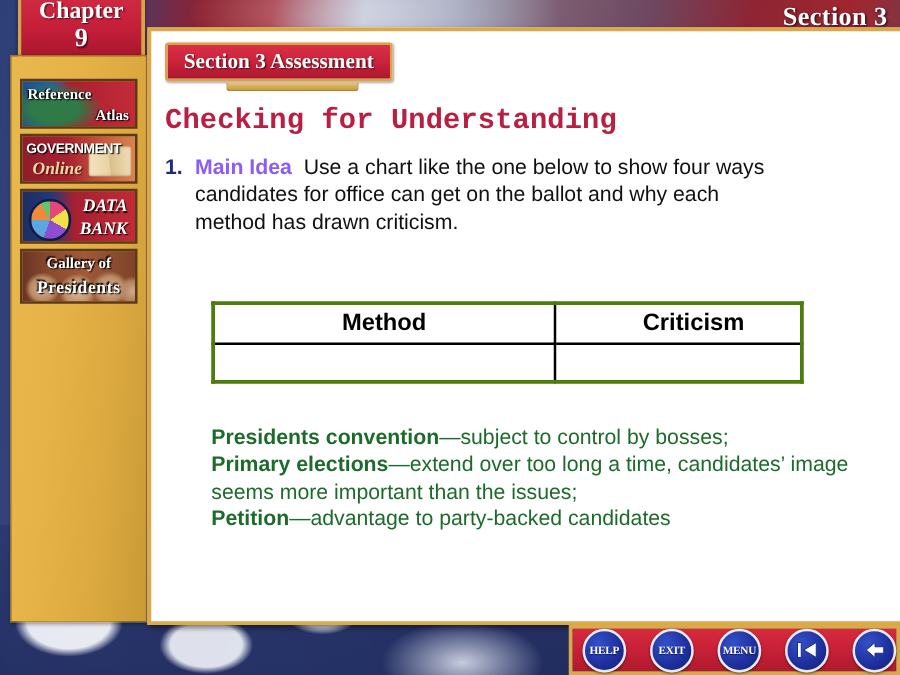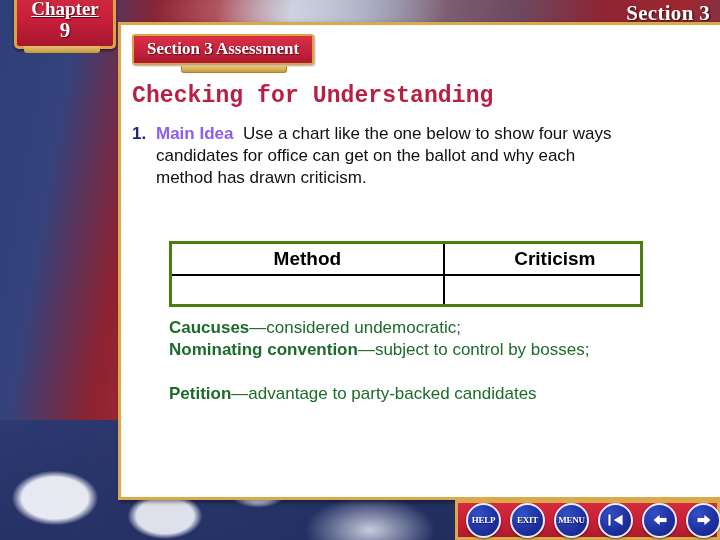--- a/index.html
+++ b/index.html
@@ -88,21 +88,20 @@
     align-items: center;
     justify-content: center;
     line-height: 1.0;
   }
   .chapter-badge .c-word {
     font-family: "Liberation Serif", serif;
     font-weight: bold;
     font-size: 19px;
     color: #fff;
     text-shadow: 1px 1px 1px rgba(0,0,0,0.6);
-    text-decoration: underline;
   }
   .chapter-badge .c-num {
     font-family: "Liberation Serif", serif;
     font-weight: bold;
     font-size: 21px;
     color: #fff;
     text-shadow: 1px 1px 1px rgba(0,0,0,0.6);
     margin-top: 2px;
   }
   .chapter-foot {
@@ -338,21 +337,21 @@
     position: absolute;
     left: 455px;
     top: 500px;
     width: 265px;
     height: 40px;
     background: linear-gradient(180deg, #d62b3e 0%, #c61f36 55%, #ae1a2e 100%);
     border: 3px solid #d9a94a;
     box-sizing: border-box;
     display: flex;
     align-items: center;
-    gap: 9px;
+    gap: 19px;
     padding-left: 8px;
   }
   .navbtn {
     width: 31px; height: 31px;
     border-radius: 50%;
     background: radial-gradient(circle at 34% 30%, #3450c8 0%, #1f31a0 55%, #131f74 100%);
     border: 2px solid #e9ebf4;
     box-shadow: 0 1px 2px rgba(0,0,0,0.5);
     display: flex; align-items: center; justify-content: center;
     cursor: pointer;
@@ -378,20 +377,46 @@
   <div class="bg-flag-bottom"></div>
 
   <div class="section-label">Section 3</div>
 
   <div class="chapter-badge">
     <div class="c-word">Chapter</div>
     <div class="c-num">9</div>
   </div>
   <div class="chapter-foot"></div>
 
+  <div class="sidebar">
+
+    <div class="side-btn sb-ref">
+      <div class="l1">Reference</div>
+      <div class="l2">Atlas</div>
+    </div>
+
+    <div class="side-btn sb-gov">
+      <div class="book"></div>
+      <div class="g1">GOVERNMENT</div>
+      <div class="g2">Online</div>
+    </div>
+
+    <div class="side-btn sb-data">
+      <div class="pie"></div>
+      <div class="d1">DATA</div>
+      <div class="d2">BANK</div>
+    </div>
+
+    <div class="side-btn sb-gal">
+      <div class="faces"></div>
+      <div class="t1">Gallery of</div>
+      <div class="t2">Presidents</div>
+    </div>
+
+  </div>
 
   <div class="content">
 
     <div class="assess-badge">Section 3 Assessment</div>
     <div class="assess-tab"></div>
 
     <div class="heading">Checking for Understanding</div>
 
     <div class="qblock">
       <div class="qnum">1.</div>
@@ -407,23 +432,23 @@
         <td class="hd c2">Criticism</td>
       </tr>
       <tr>
         <td class="bd c1"></td>
         <td class="bd c2"></td>
       </tr>
     </tbody>
       </table>
 
     <div class="answer">
-      <span><b>Caucuses</b><span>—</span><span>considered undemocratic;</span></span><br>
-      <span><b>Nominating convention</b><span>—</span><span>subject to control by bosses;</span></span><br>
       <br>
+      <span><b>Presidents convention</b><span>—</span><span>subject to control by bosses;</span></span><br>
+      <span><b>Primary elections</b><span>—</span><span>extend over too long a time, candidates’ image seems more important than the issues;</span></span><br>
       <span><b>Petition</b><span>—</span><span>advantage to party-backed candidates</span></span>
     </div>
 
   </div>
 
   <div class="navbar">
 
     <div class="navbtn">
       <span>HELP</span>
     </div>

